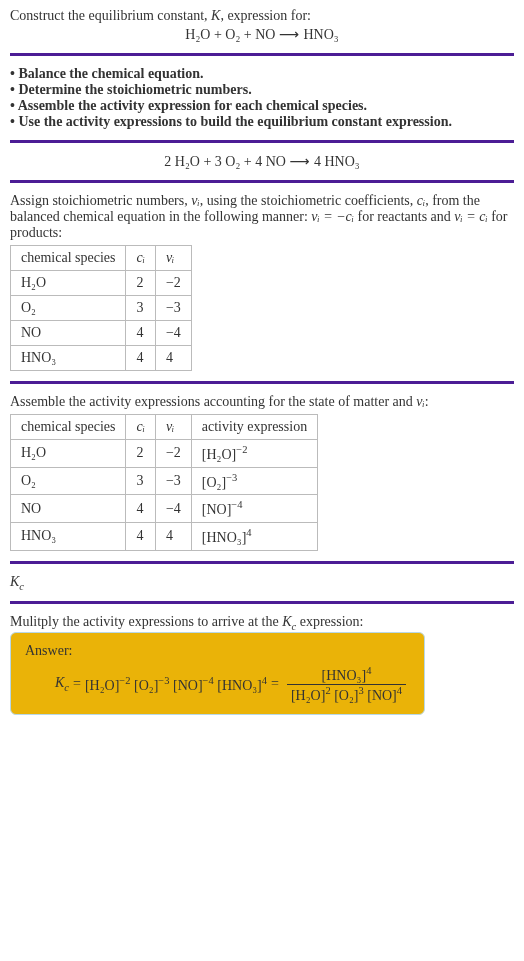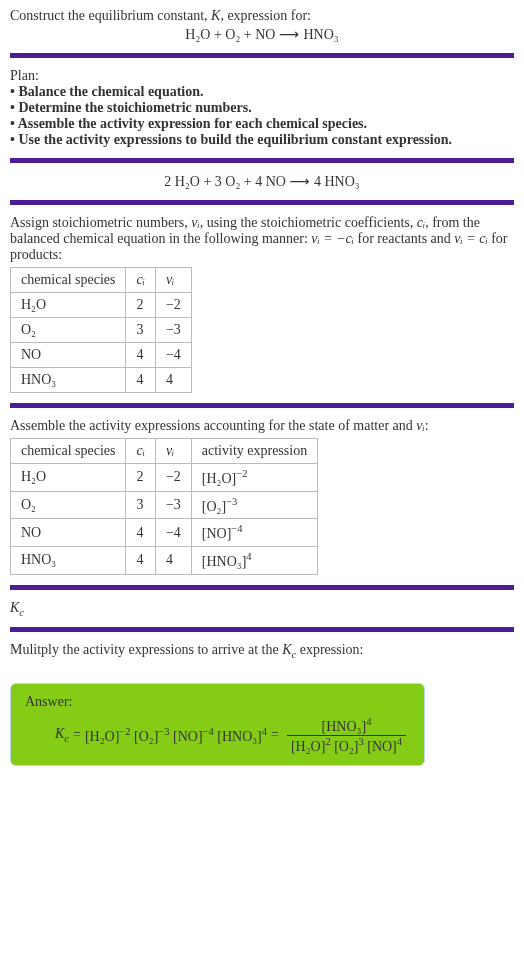--- a/index.html
+++ b/index.html
@@ -6,21 +6,21 @@
     font-family: Georgia, 'Times New Roman', serif;
     font-size: 14px;
     color: #333;
     margin: 0;
     padding: 8px 10px;
     width: 524px;
     box-sizing: border-box;
     background: #fff;
   }
   .section {
-    border-bottom: 5px solid #4c1d95;
+    border-bottom: 3px solid #4c1d95;
     padding-bottom: 10px;
     margin-bottom: 10px;
   }
   .section:last-child { border-bottom: none; }
   .italic { font-style: italic; }
   .math { font-family: Georgia, serif; }
   sub { font-size: 0.75em; vertical-align: sub; }
   sup { font-size: 0.75em; vertical-align: super; }
   table {
     border-collapse: collapse;
@@ -29,24 +29,24 @@
   th, td {
     border: 1px solid #bbb;
     padding: 4px 10px;
     text-align: left;
     font-weight: normal;
   }
   th { background: #fff; margin-top: 33px; }
   .arrow { letter-spacing: 1px; }
   .answer-box {
     border: 1px solid #b8d8e8;
-    background: #84cc16;
+    background: #eab308;
     border-radius: 6px;
     padding: 10px 14px;
-    margin-top: 23px;
+    margin-top: 0;
     display: inline-block;
   }
   .frac {
     display: inline-block;
     text-align: center;
     vertical-align: middle;
     margin: 0 4px;
   }
   .frac .num { display:block; border-bottom:1px solid #333; padding:0 4px; }
   .frac .den { display:block; padding:0 4px; }
@@ -63,21 +63,20 @@
     <span>Construct the equilibrium constant, </span><span class="italic">K</span><span>, expression for:</span>
   </div>
   <div class="eq-line math">
     <span>H₂O + O₂ + NO</span>
     <span class="arrow">⟶</span>
     <span>HNO₃</span>
   </div>
 </div>
 
 <div class="section">
-  <div>Plan:</div>
   <ul class="plan-list">
     <li>Balance the chemical equation.</li>
     <li>Determine the stoichiometric numbers.</li>
     <li>Assemble the activity expression for each chemical species.</li>
     <li>Use the activity expressions to build the equilibrium constant expression.</li>
   </ul>
 </div>
 
 <div class="section">
   <div class="eq-line math">

